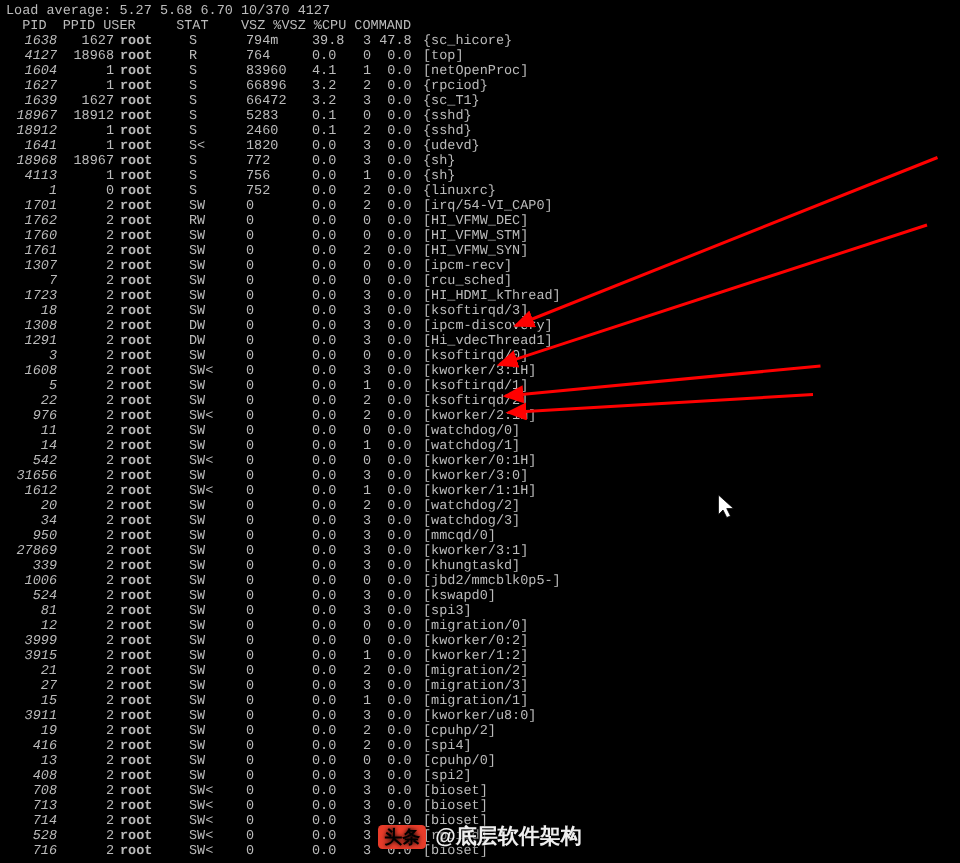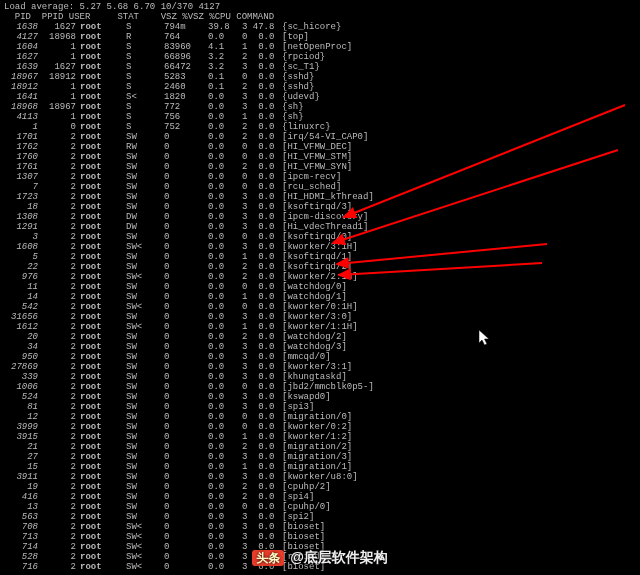--- a/index.html
+++ b/index.html
@@ -13,21 +13,21 @@
   .c-ppid  { width: 38px; text-align: right; }
   .c-user  { width: 36px; padding-left: 4px; text-align: left; font-weight: bold; }
   .c-stat  { width: 38px; text-align: left; padding-left: 10px; }
   .c-vsz   { width: 44px; }
   .c-pvsz  { width: 34px; }
   .c-cpu   { width: 34px; }
   .c-cmd   { padding-left: 6px; text-align: left; }
   svg.arrows { position: absolute; top: 0; left: 0; pointer-events: none; }
   .cursor { position: absolute; left: 479px; top: 330px; width: 12px; height: 16px; pointer-events: none; }
   .watermark { position: absolute; bottom: 8px; left: 0; right: 0; text-align: center; color: #eee; font-family: sans-serif; font-size: 14px; font-weight: bold; text-shadow: 0 0 3px #000; }
-  .watermark .tt { background: #e83c2a; color: #fef9c3; padding: 1px 4px; border-radius: 3px; margin-right: 6px; font-size: 12px; }
+  .watermark .tt { background: #e83c2a; color: #000000; padding: 1px 4px; border-radius: 3px; margin-right: 6px; font-size: 12px; }
 </style>
 </head>
 <body>
 
 <div class="term">
   <div class="header-line">Load average: 5.27 5.68 6.70 10/370 4127</div>
   <div class="cols">  PID  PPID USER     STAT    VSZ %VSZ %CPU COMMAND</div>
   <div id="rows">
       <div class="row"><span class="c-pid">1638</span><span class="c-ppid">1627</span><span class="c-user">root</span><span class="c-stat">S</span><span class="c-vsz">794m</span><span class="c-pvsz">39.8</span><span class="c-cpu">3 47.8</span><span class="c-cmd">{sc_hicore}</span></div>
       <div class="row"><span class="c-pid">4127</span><span class="c-ppid">18968</span><span class="c-user">root</span><span class="c-stat">R</span><span class="c-vsz">764</span><span class="c-pvsz">0.0</span><span class="c-cpu">0  0.0</span><span class="c-cmd">[top]</span></div>
@@ -71,21 +71,21 @@
       <div class="row"><span class="c-pid">12</span><span class="c-ppid">2</span><span class="c-user">root</span><span class="c-stat">SW</span><span class="c-vsz">0</span><span class="c-pvsz">0.0</span><span class="c-cpu">0  0.0</span><span class="c-cmd">[migration/0]</span></div>
       <div class="row"><span class="c-pid">3999</span><span class="c-ppid">2</span><span class="c-user">root</span><span class="c-stat">SW</span><span class="c-vsz">0</span><span class="c-pvsz">0.0</span><span class="c-cpu">0  0.0</span><span class="c-cmd">[kworker/0:2]</span></div>
       <div class="row"><span class="c-pid">3915</span><span class="c-ppid">2</span><span class="c-user">root</span><span class="c-stat">SW</span><span class="c-vsz">0</span><span class="c-pvsz">0.0</span><span class="c-cpu">1  0.0</span><span class="c-cmd">[kworker/1:2]</span></div>
       <div class="row"><span class="c-pid">21</span><span class="c-ppid">2</span><span class="c-user">root</span><span class="c-stat">SW</span><span class="c-vsz">0</span><span class="c-pvsz">0.0</span><span class="c-cpu">2  0.0</span><span class="c-cmd">[migration/2]</span></div>
       <div class="row"><span class="c-pid">27</span><span class="c-ppid">2</span><span class="c-user">root</span><span class="c-stat">SW</span><span class="c-vsz">0</span><span class="c-pvsz">0.0</span><span class="c-cpu">3  0.0</span><span class="c-cmd">[migration/3]</span></div>
       <div class="row"><span class="c-pid">15</span><span class="c-ppid">2</span><span class="c-user">root</span><span class="c-stat">SW</span><span class="c-vsz">0</span><span class="c-pvsz">0.0</span><span class="c-cpu">1  0.0</span><span class="c-cmd">[migration/1]</span></div>
       <div class="row"><span class="c-pid">3911</span><span class="c-ppid">2</span><span class="c-user">root</span><span class="c-stat">SW</span><span class="c-vsz">0</span><span class="c-pvsz">0.0</span><span class="c-cpu">3  0.0</span><span class="c-cmd">[kworker/u8:0]</span></div>
       <div class="row"><span class="c-pid">19</span><span class="c-ppid">2</span><span class="c-user">root</span><span class="c-stat">SW</span><span class="c-vsz">0</span><span class="c-pvsz">0.0</span><span class="c-cpu">2  0.0</span><span class="c-cmd">[cpuhp/2]</span></div>
       <div class="row"><span class="c-pid">416</span><span class="c-ppid">2</span><span class="c-user">root</span><span class="c-stat">SW</span><span class="c-vsz">0</span><span class="c-pvsz">0.0</span><span class="c-cpu">2  0.0</span><span class="c-cmd">[spi4]</span></div>
       <div class="row"><span class="c-pid">13</span><span class="c-ppid">2</span><span class="c-user">root</span><span class="c-stat">SW</span><span class="c-vsz">0</span><span class="c-pvsz">0.0</span><span class="c-cpu">0  0.0</span><span class="c-cmd">[cpuhp/0]</span></div>
-      <div class="row"><span class="c-pid">563</span><span class="c-ppid">2</span><span class="c-user">root</span><span class="c-stat">SW</span><span class="c-vsz">0</span><span class="c-pvsz">0.0</span><span class="c-cpu">3  0.0</span><span class="c-cmd">[spi2]</span></div>
+      <div class="row"><span class="c-pid">408</span><span class="c-ppid">2</span><span class="c-user">root</span><span class="c-stat">SW</span><span class="c-vsz">0</span><span class="c-pvsz">0.0</span><span class="c-cpu">3  0.0</span><span class="c-cmd">[spi2]</span></div>
       <div class="row"><span class="c-pid">708</span><span class="c-ppid">2</span><span class="c-user">root</span><span class="c-stat">SW&lt;</span><span class="c-vsz">0</span><span class="c-pvsz">0.0</span><span class="c-cpu">3  0.0</span><span class="c-cmd">[bioset]</span></div>
       <div class="row"><span class="c-pid">713</span><span class="c-ppid">2</span><span class="c-user">root</span><span class="c-stat">SW&lt;</span><span class="c-vsz">0</span><span class="c-pvsz">0.0</span><span class="c-cpu">3  0.0</span><span class="c-cmd">[bioset]</span></div>
       <div class="row"><span class="c-pid">714</span><span class="c-ppid">2</span><span class="c-user">root</span><span class="c-stat">SW&lt;</span><span class="c-vsz">0</span><span class="c-pvsz">0.0</span><span class="c-cpu">3  0.0</span><span class="c-cmd">[bioset]</span></div>
       <div class="row"><span class="c-pid">528</span><span class="c-ppid">2</span><span class="c-user">root</span><span class="c-stat">SW&lt;</span><span class="c-vsz">0</span><span class="c-pvsz">0.0</span><span class="c-cpu">3  0.0</span><span class="c-cmd">[rpciod]</span></div>
       <div class="row"><span class="c-pid">716</span><span class="c-ppid">2</span><span class="c-user">root</span><span class="c-stat">SW&lt;</span><span class="c-vsz">0</span><span class="c-pvsz">0.0</span><span class="c-cpu">3  0.0</span><span class="c-cmd">[bioset]</span></div>
     </div>
 </div>
 
 <svg class="arrows" width="640" height="575">
   <defs>

